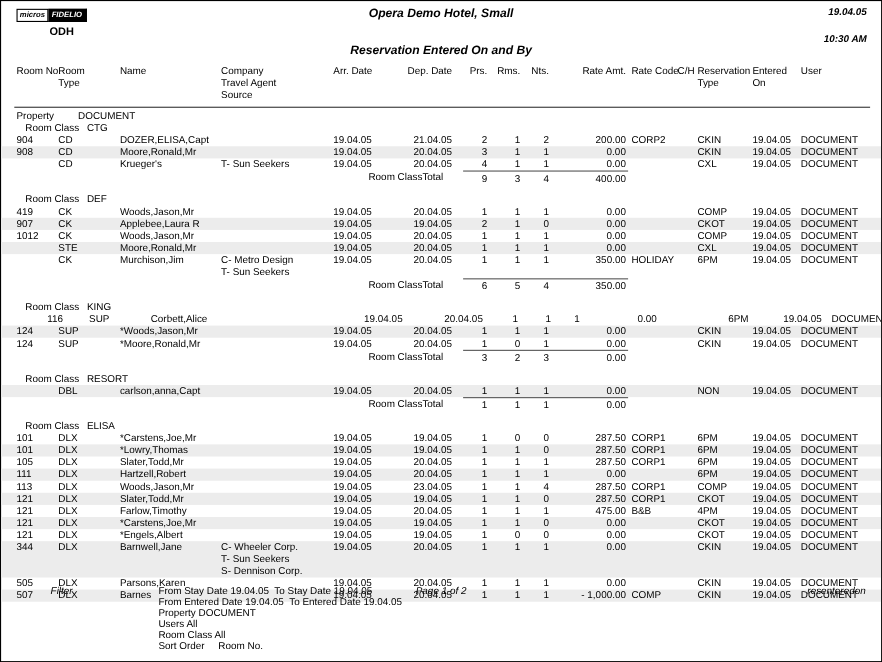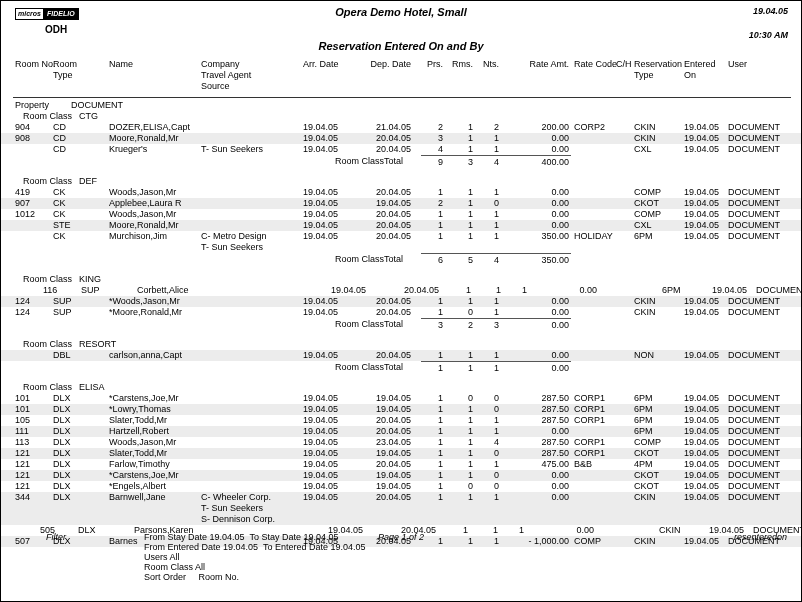--- a/index.html
+++ b/index.html
@@ -533,21 +533,21 @@
         <span class="c c7">1</span>
         <span class="c c8">1</span>
         <span class="c c9">1</span>
         <span class="c c10">0.00</span>
         <span class="c c11"></span>
         <span class="c c12"></span>
         <span class="c c13">CKIN</span>
         <span class="c c14">19.04.05</span>
         <span class="c c15">DOCUMENT</span>
       </div>
-      <div class="row" style="height: 11px; margin-left: 25px;">
+      <div class="row" style="height: 11px;">
         <span class="c c1">505</span>
         <span class="c c2">DLX</span>
         <span class="c c3">Parsons,Karen</span>
         <span class="c c4"></span>
         <span class="c c5">19.04.05</span>
         <span class="c c6">20.04.05</span>
         <span class="c c7">1</span>
         <span class="c c8">1</span>
         <span class="c c9">1</span>
         <span class="c c10">0.00</span>
@@ -572,18 +572,18 @@
         <span class="c c12"></span>
         <span class="c c13">CKIN</span>
         <span class="c c14">19.04.05</span>
         <span class="c c15">DOCUMENT</span>
       </div>
       <div class="section-gap"></div>
     </div>
 
   <div class="footer">
     <div class="filter-label">Filter</div>
-    <div class="filter-lines" id="filter-lines"><div>From Stay Date 19.04.05  To Stay Date 19.04.05</div><div>From Entered Date 19.04.05  To Entered Date 19.04.05</div><div>Users All</div><div>Room Class All</div><div>Sort Order     Room No.</div></div>
+    <div class="filter-lines" id="filter-lines"><div>From Stay Date 19.04.05  To Stay Date 19.04.05</div><div>From Entered Date 19.04.05  To Entered Date 19.04.05</div><div>Property DOCUMENT</div><div>Users All</div><div>Room Class All</div><div>Sort Order     Room No.</div></div>
     <div class="page-num">Page 1 of 2</div>
     <div class="report-id">resenteredon</div>
   </div>
 
 </div>
 
 </body></html>

